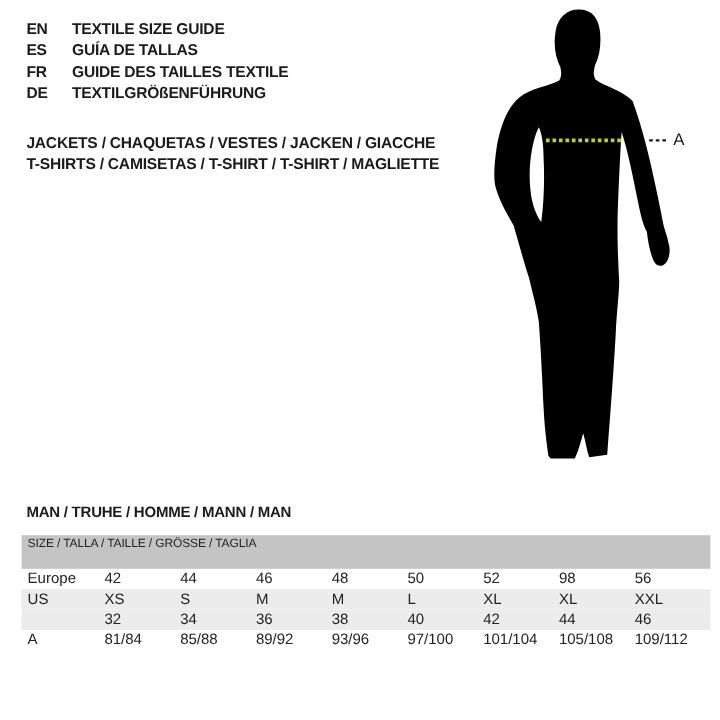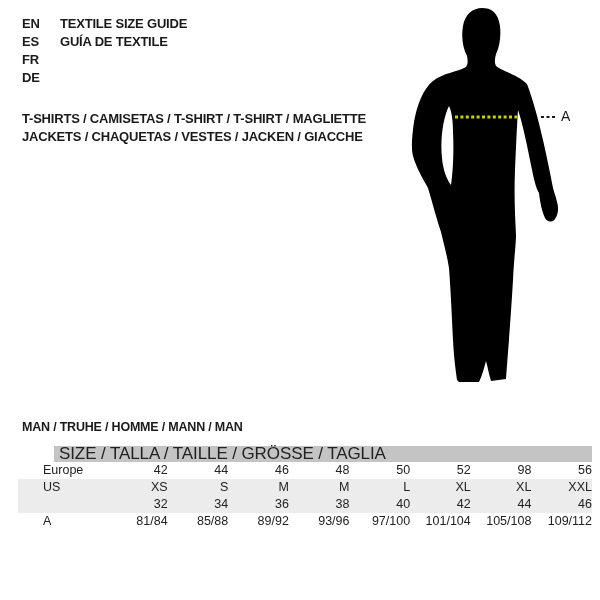--- a/index.html
+++ b/index.html
@@ -8,53 +8,55 @@
   .lang-list{position:absolute;left:22px;top:14px;}
   .lang-row{display:flex;height:18px;align-items:center;}
   .lang-code{width:38px;font-weight:700;font-size:13px;letter-spacing:-0.2px;}
   .lang-label{font-weight:700;font-size:13px;letter-spacing:-0.2px;white-space:nowrap;}
   .categories{position:absolute;left:22px;top:110px;}
   .category-line{height:18px;line-height:18px;font-weight:700;font-size:13px;letter-spacing:-0.2px;white-space:nowrap;}
   .figure-svg{position:absolute;left:395px;top:0;}
   .measure-label{position:absolute;left:561px;top:108px;font-size:14px;font-weight:400;letter-spacing:-0.2px;}
   .section-title{position:absolute;left:22px;top:420px;font-weight:700;font-size:12.5px;letter-spacing:-0.2px;}
   .size-table{position:absolute;left:18px;top:446px;width:574px;font-size:12.5px;color:#222;}
-  .table-header{height:16px;line-height:16px;background:var(--table-header-bg,#c4c4c4);
-                padding-left:5px;font-size:17px;letter-spacing:-0.1px;margin-left:36px;}
+  .table-header{height:28px;line-height:16px;background:var(--table-header-bg,#c4c4c4);
+                padding-left:5px;font-size:10px;letter-spacing:-0.1px;}
   .t-row{display:flex;height:17px;line-height:17px;}
   .t-row.stripe{background:var(--table-stripe-bg,#ececec);}
-  .row-label{width:64px;padding-left:5px;margin-left:20px;}
-  .t-cell{flex:1;text-align:right;}
+  .row-label{width:64px;padding-left:5px;}
+  .t-cell{flex:1;text-align:left;}
   .footnote{position:absolute;left:22px;top:550px;font-weight:700;font-size:12.5px;letter-spacing:-0.2px;}
 </style>
 </head>
 <body>
 
 <div class="page">
 
   <div class="lang-list">
     <div class="lang-row">
       <span class="lang-code">EN</span>
       <span class="lang-label">TEXTILE SIZE GUIDE</span>
     </div>
     <div class="lang-row">
       <span class="lang-code">ES</span>
-      <span class="lang-label">GUÍA DE TEXTILE</span>
+      <span class="lang-label">GUÍA DE TALLAS</span>
     </div>
     <div class="lang-row">
       <span class="lang-code">FR</span>
+      <span class="lang-label">GUIDE DES TAILLES TEXTILE</span>
     </div>
     <div class="lang-row">
       <span class="lang-code">DE</span>
+      <span class="lang-label">TEXTILGRÖßENFÜHRUNG</span>
     </div>
   </div>
 
   <div class="categories">
+    <div class="category-line">JACKETS / CHAQUETAS / VESTES / JACKEN / GIACCHE</div>
     <div class="category-line">T-SHIRTS / CAMISETAS / T-SHIRT / T-SHIRT / MAGLIETTE</div>
-    <div class="category-line">JACKETS / CHAQUETAS / VESTES / JACKEN / GIACCHE</div>
   </div>
 
   <svg class="figure-svg" width="205" height="400" viewBox="0 0 205 400" xmlns="http://www.w3.org/2000/svg">
     <path style="fill:var(--silhouette,#000000)" fill-rule="evenodd" d="M87 8
              C78 8 70 14 68 26 C66 38 68 48 72 56 C73 61 73 64 71 67
              C62 72 48 73 38 81 C28 89 22 105 19 122 C17 136 16 148 18 156
              C22 170 30 182 33 188 C38 205 42 220 46 232 C49 245 52 255 54 268
              C56 295 57 320 58 340 C59 360 61 372 62 380 L64 382 L84 382
              C87 376 89 368 91 361 C93 368 94 375 96 381 L111 379
              C113 352 116 315 118 280 C119 258 121 244 121 235

